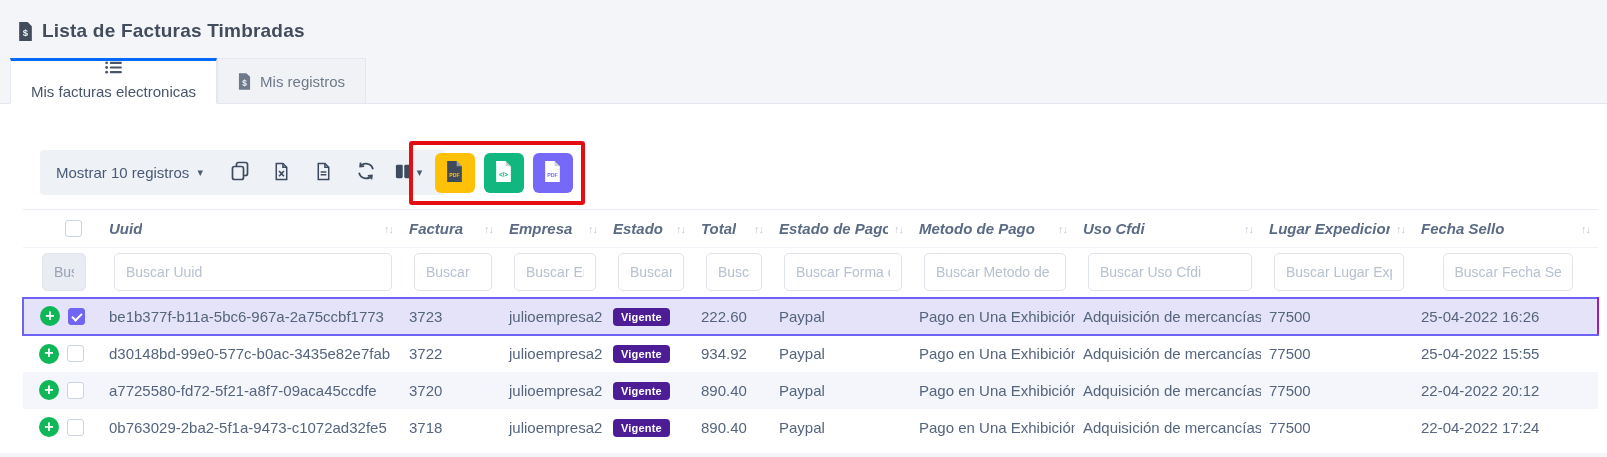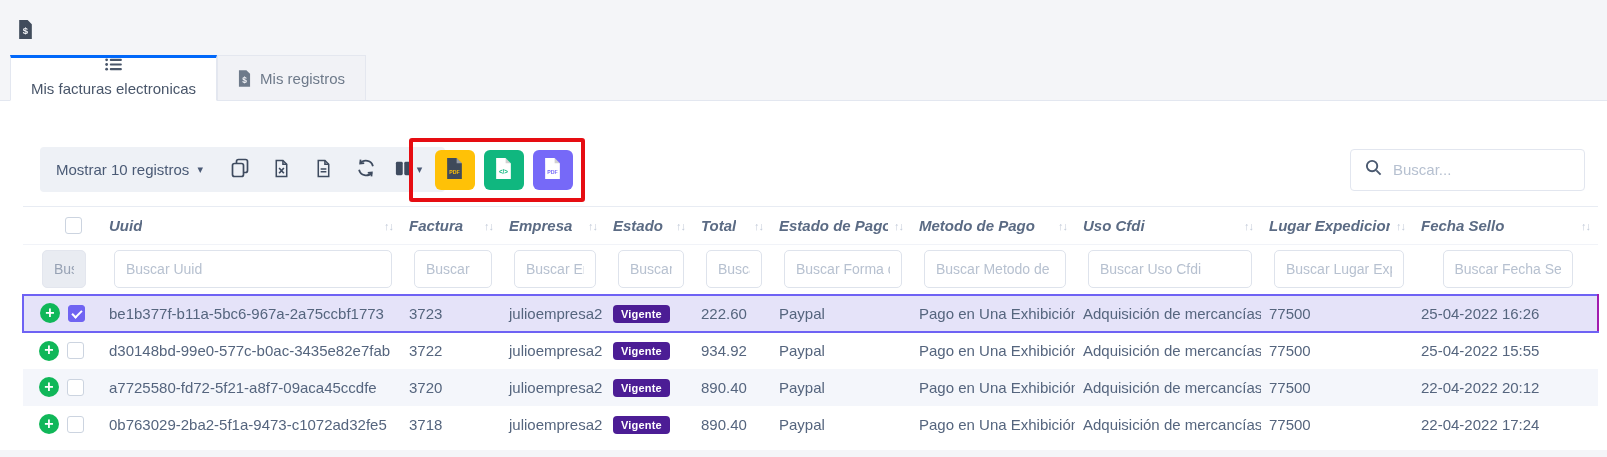--- a/index.html
+++ b/index.html
@@ -70,20 +70,21 @@
 </head>
 <body>
 
 <div class="page-header">
   <span class="title-icon">
     <svg width="15" height="19" viewBox="0 0 14 18" fill="currentColor">
         <path d="M1 0h8l4 4v14H1z"></path>
         <text x="7" y="13.5" text-anchor="middle" font-size="9" font-weight="bold" fill="#f4f5f8">$</text>
       </svg>
   </span>
+  <h1>Lista de Facturas Timbradas</h1>
 </div>
 
 <div class="tabbar">
   <div class="tab active">
     <span class="ticon">
       <svg width="17" height="13" viewBox="0 0 18 14" fill="currentColor">
           <circle cx="1.6" cy="2" r="1.5"></circle>
           <rect x="5" y="0.9" width="13" height="2.2" rx="1"></rect>
           <circle cx="1.6" cy="7" r="1.5"></circle>
           <rect x="5" y="5.9" width="13" height="2.2" rx="1"></rect>
@@ -167,27 +168,20 @@
       </button>
       <button class="export-btn purple">
         <span><svg width="17" height="21" viewBox="0 0 16 20" fill="currentColor">
               <path d="M1 0h9l5 5v15H1z"></path>
               <path d="M10 0l5 5h-5z" fill="rgba(0,0,0,0.18)"></path>
               <text x="8" y="15" text-anchor="middle" font-size="5" font-weight="bold" fill="#7669f8">PDF</text>
             </svg></span>
       </button>
     </div>
 
-    <div class="search-box">
-      <span><svg width="17" height="17" viewBox="0 0 18 18" fill="none" stroke="currentColor" stroke-width="2">
-            <circle cx="7.5" cy="7.5" r="5.5"></circle>
-            <path d="M12 12l4.5 4.5"></path>
-          </svg></span>
-      <input type="text" placeholder="Buscar..." style="">
-    </div>
   </div>
 
   <table>
     <colgroup>
       <col style="width:78px">
         <col style="width:300px">
         <col style="width:100px">
         <col style="width:104px">
       <col style="width:88px">
         <col style="width:78px">

